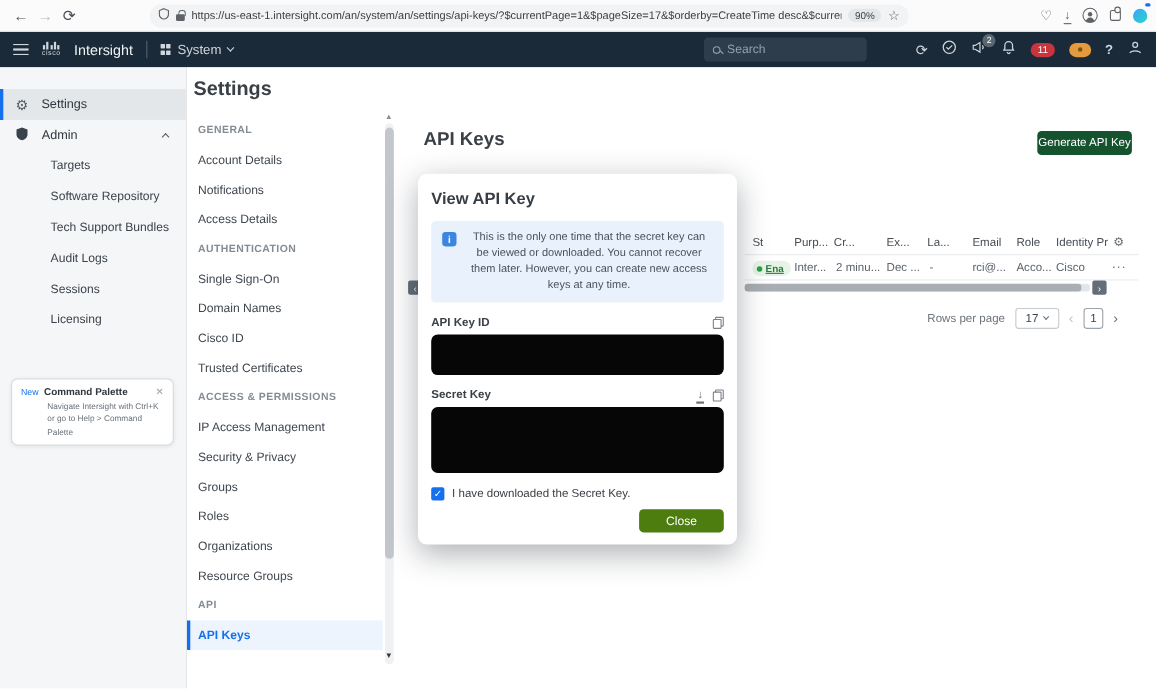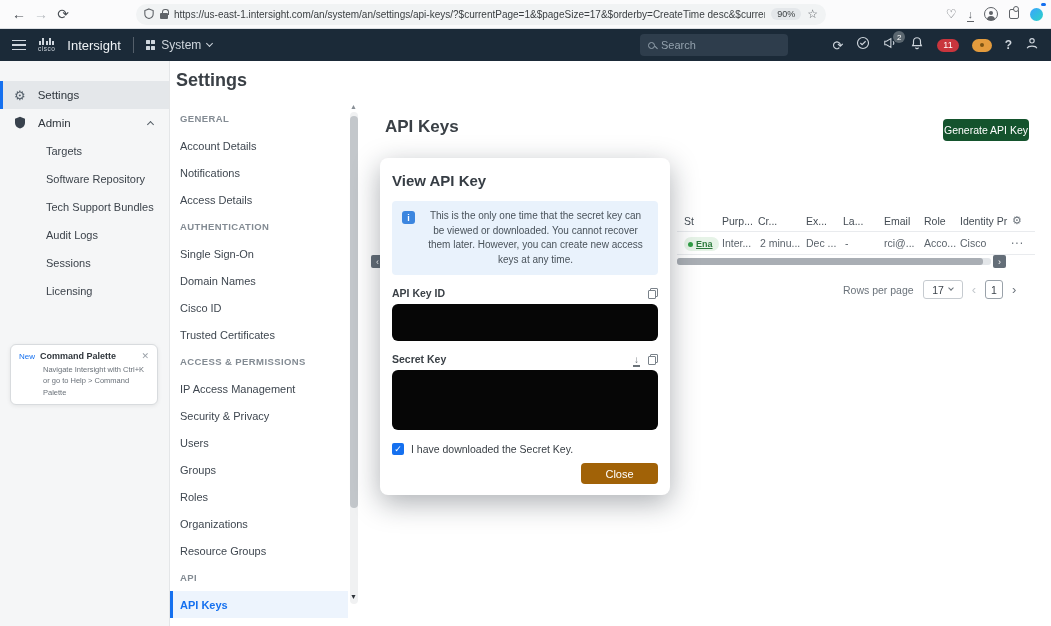--- a/index.html
+++ b/index.html
@@ -139,21 +139,21 @@
   .copy-ic::before { content:""; position:absolute; top:0; right:0; width:6px; height:7px; border:1.1px solid #7a828a; border-radius:1px; background:#fff; }
   .copy-ic::after { content:""; position:absolute; bottom:0; left:0; width:6px; height:7px; border:1.1px solid #7a828a; border-radius:1px; background:#fff; }
   .dl-ic { position:relative; font-size:10px; color:#6a7278; line-height:9px; cursor:pointer; }
   .dl-ic::after { content:""; position:absolute; left:-1px; right:-1px; bottom:-3px; height:1.3px; background:#6a7278; }
   .redact { height:37px; background:#060606; border-radius:6px; }
   .redact.big { height:60px; }
   .chk-row { display:flex; align-items:center; gap:7px; margin-top:13px; }
   .chk { width:12px; height:12px; background:#1570ef; border-radius:2px; color:#fff; font-size:9px;
          display:flex; align-items:center; justify-content:center; cursor:pointer; }
   .chk-label { font-size:10.5px; color:#3a4046; }
-  .close-btn { position:absolute; right:12px; bottom:11px; width:77px; height:21px; background:#a16207; color:#fff;
+  .close-btn { position:absolute; right:12px; bottom:11px; width:77px; height:21px; background:#4d7c0f; color:#fff;
                font-size:11px; border-radius:4px; display:flex; align-items:center; justify-content:center; cursor:pointer; }
 </style>
 </head>
 <body>
 
 <div class="chrome">
   <span class="nav-btn">←</span>
   <span class="nav-btn dim">→</span>
   <span class="nav-btn">⟳</span>
   <div class="urlbar">
@@ -299,21 +299,20 @@
   <div class="subnav-row">Notifications</div>
   <div class="subnav-row">Access Details</div>
   <div class="subnav-row subnav-header">AUTHENTICATION</div>
   <div class="subnav-row">Single Sign-On</div>
   <div class="subnav-row">Domain Names</div>
   <div class="subnav-row">Cisco ID</div>
   <div class="subnav-row">Trusted Certificates</div>
   <div class="subnav-row subnav-header">ACCESS &amp; PERMISSIONS</div>
   <div class="subnav-row">IP Access Management</div>
   <div class="subnav-row">Security &amp; Privacy</div>
-  <div class="subnav-row">Users</div>
   <div class="subnav-row">Groups</div>
   <div class="subnav-row">Roles</div>
   <div class="subnav-row">Organizations</div>
   <div class="subnav-row">Resource Groups</div>
   <div class="subnav-row subnav-header">API</div>
   <div class="subnav-row active">API Keys</div>
 </div>
 <span class="sn-up">▲</span>
 <div class="sn-track">
     <div class="sn-thumb"></div>

